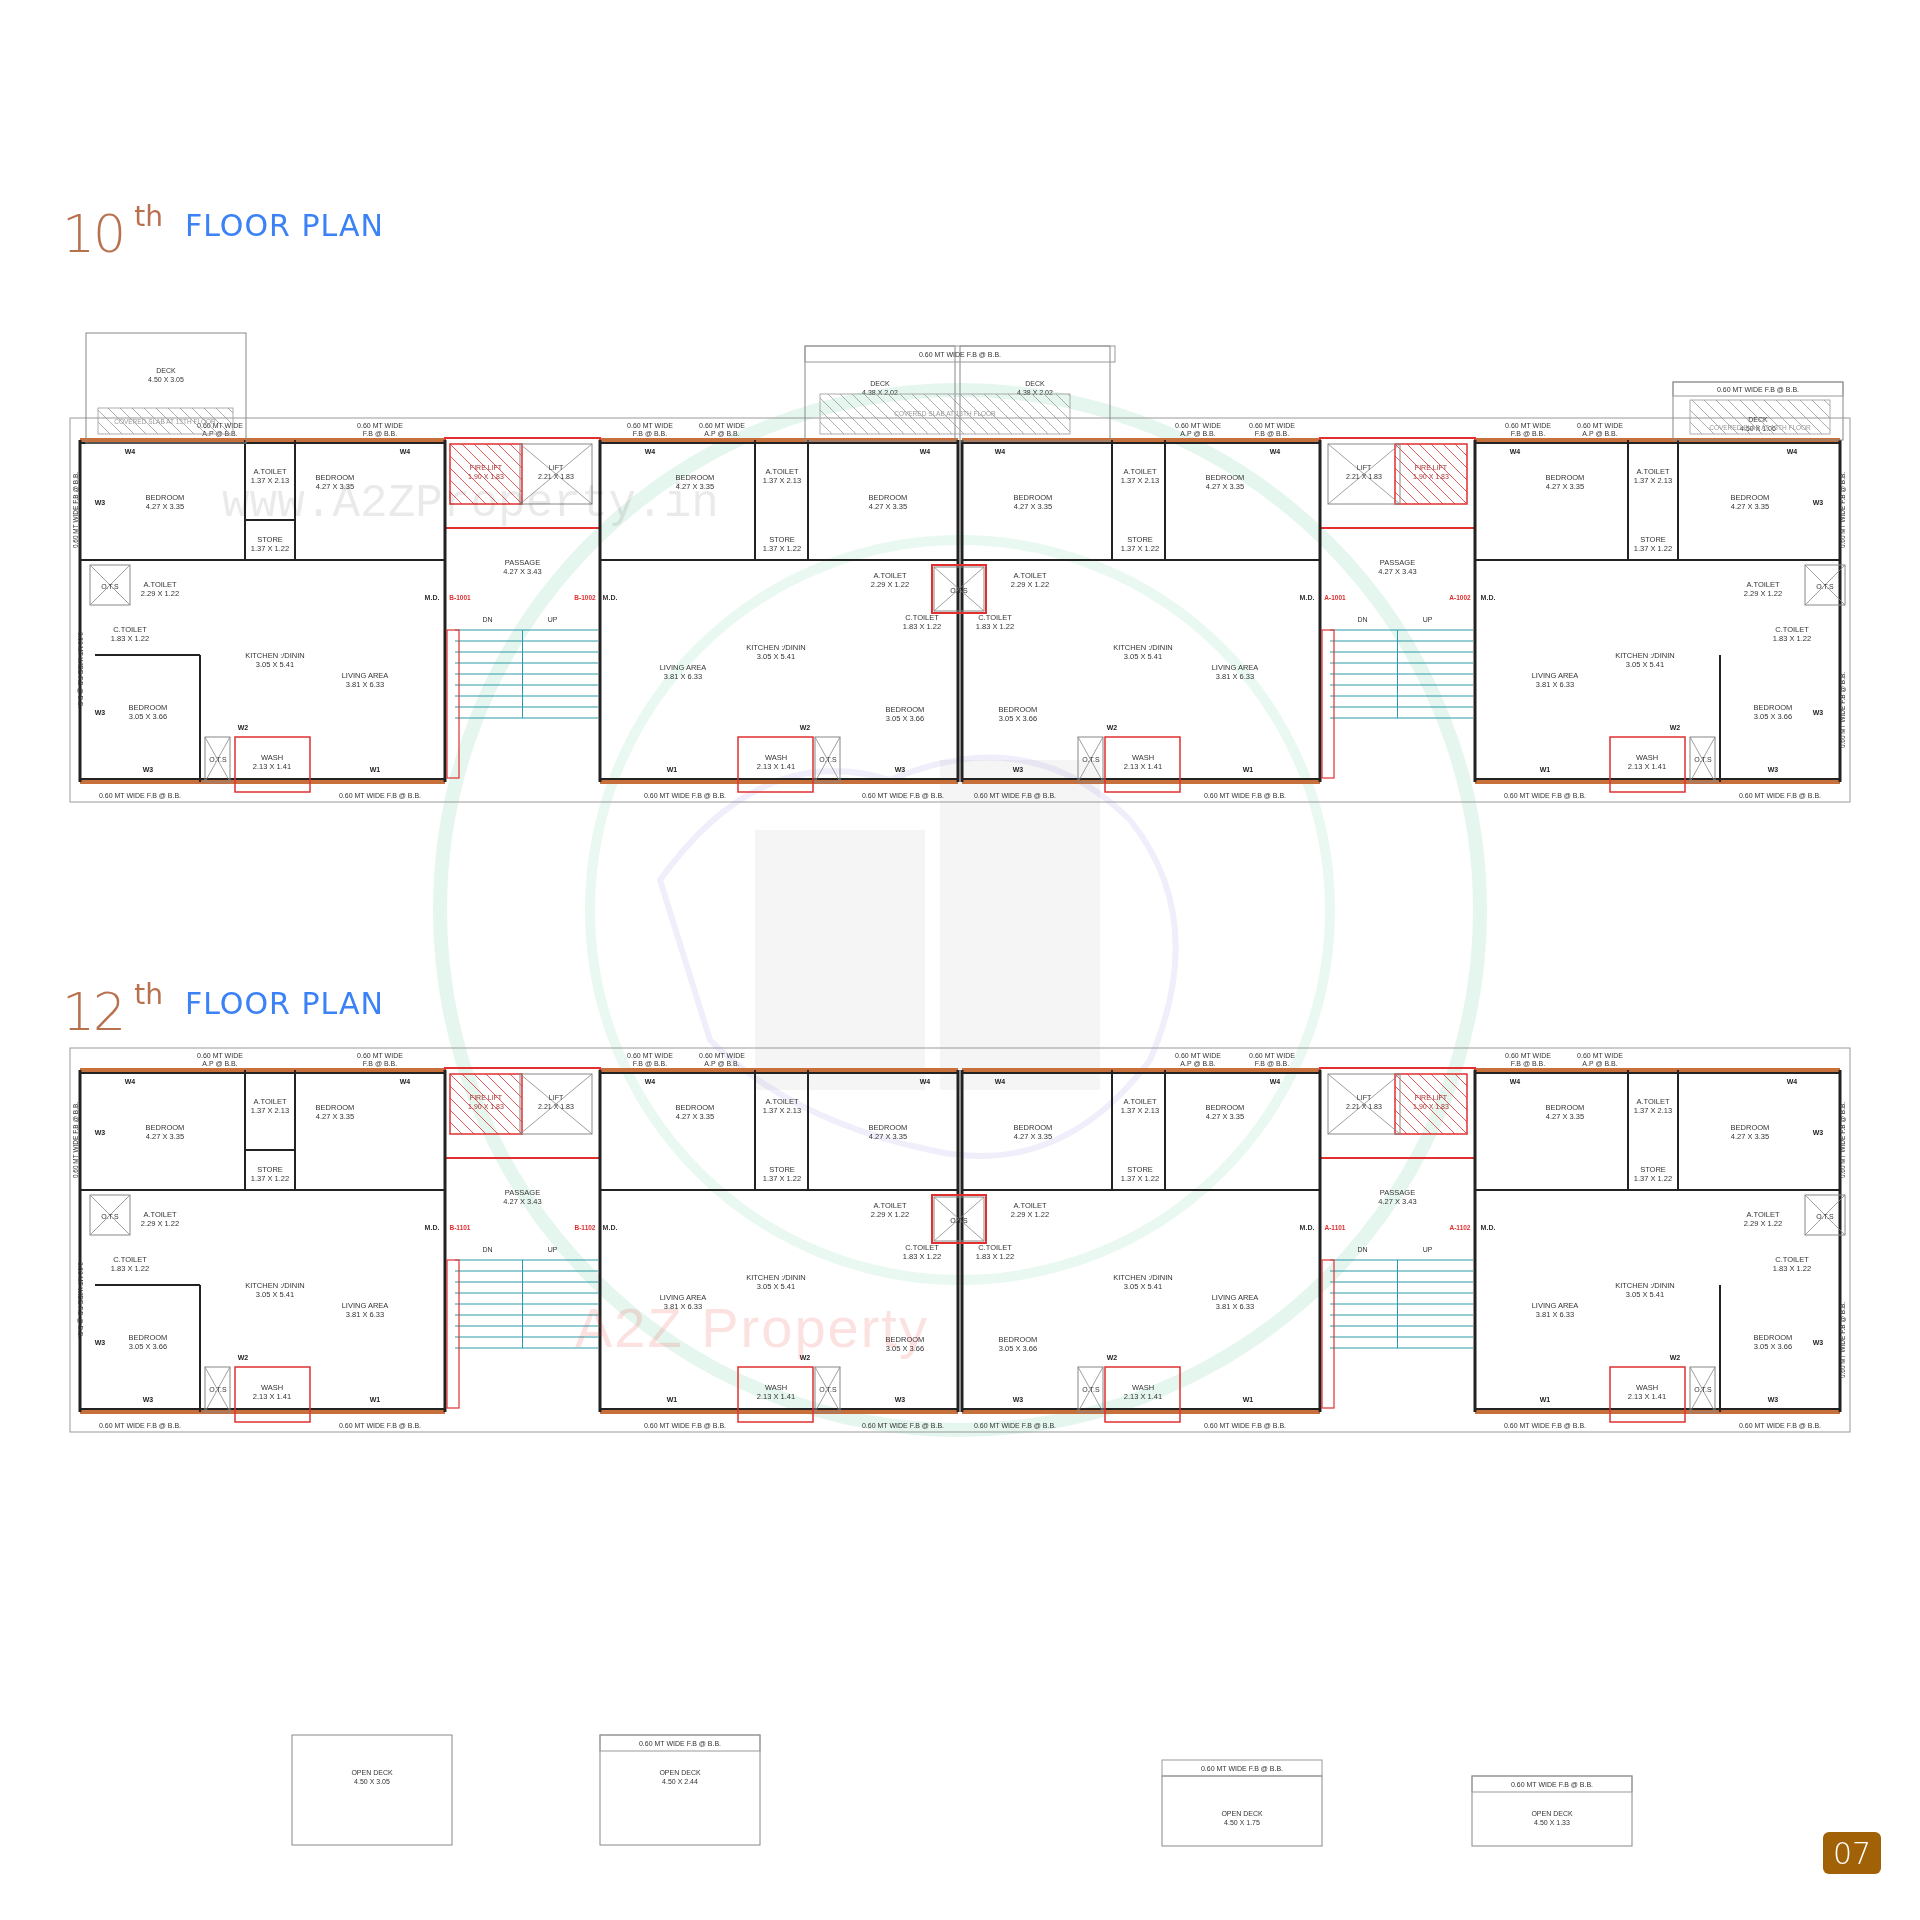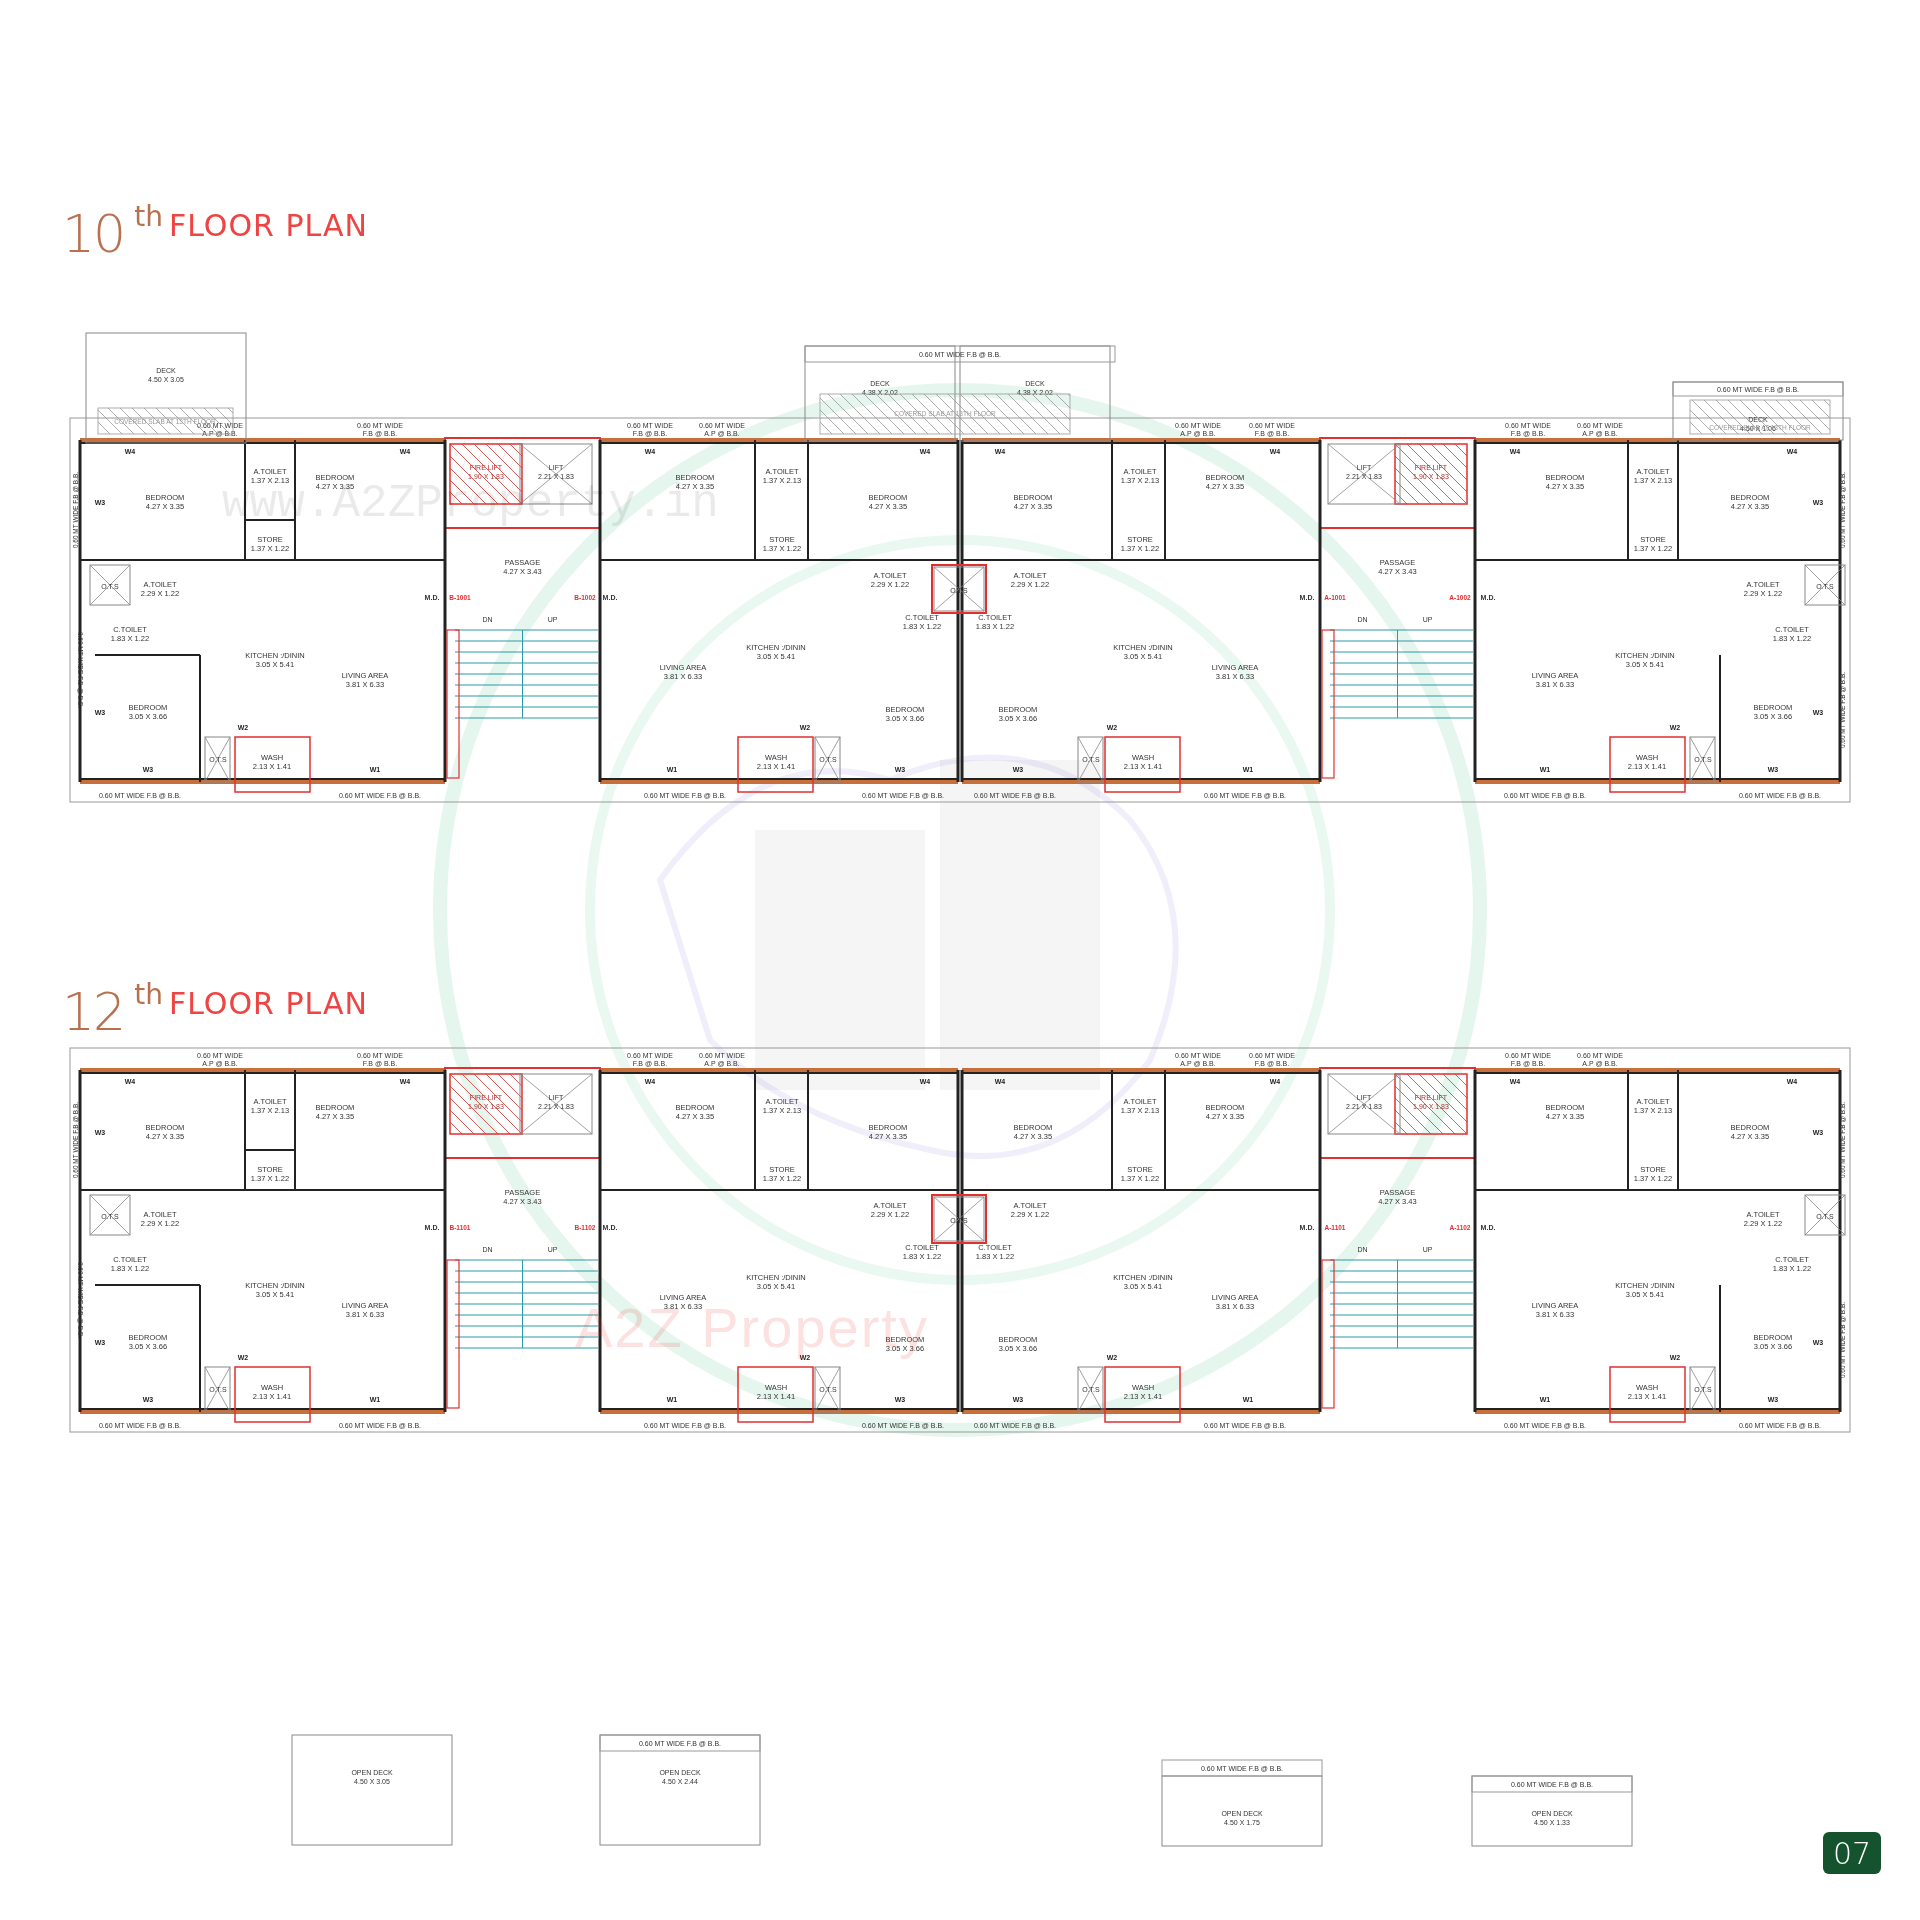--- a/index.html
+++ b/index.html
@@ -1,24 +1,24 @@
 <!DOCTYPE html>
 <html><head>
 <meta charset="utf-8">
 <style>
   html,body{margin:0;padding:0;background:#fff;}
   body{width:1920px;height:1920px;position:relative;overflow:hidden;font-family:"Liberation Sans",sans-serif;}
   .title{position:absolute;left:62px;display:flex;color:#555;}
   .title .num{font-family:"DejaVu Sans",sans-serif;font-size:52px;color:#b8714f;line-height:1;font-weight:300;letter-spacing:-2px;}
   .title .sup{font-family:"DejaVu Sans",sans-serif;font-size:28px;color:#b8714f;align-self:flex-start;margin-top:-8px;margin-left:10px;}
-  .title .txt{font-family:"DejaVu Sans",sans-serif;font-size:30px;color:#ef4444;margin-left:6px;margin-bottom:2px;letter-spacing:1px;}
+  .title .txt{font-family:"DejaVu Sans",sans-serif;font-size:30px;color:#3b82f6;margin-left:22px;margin-bottom:2px;letter-spacing:1px;}
   .plan{position:absolute;left:0;width:1920px;}
   svg text{font-family:"Liberation Sans",sans-serif;}
   .watermark{position:absolute;pointer-events:none;}
-  .page-badge{position:absolute;left:1823px;right:auto;top:1832px;width:58px;height:42px;background:#14532d;border-radius:6px;color:#fff;font-family:"DejaVu Sans",sans-serif;font-size:30px;display:flex;align-items:center;justify-content:center;font-weight:300;}
+  .page-badge{position:absolute;left:1823px;right:auto;top:1832px;width:58px;height:42px;background:#a16207;border-radius:6px;color:#fff;font-family:"DejaVu Sans",sans-serif;font-size:30px;display:flex;align-items:center;justify-content:center;font-weight:300;}
 </style>
 </head>
 <body>
 
 <svg class="watermark" style="left:410px;top:360px;" width="1100" height="1100" viewBox="0 0 1100 1100">
   <circle cx="550" cy="550" r="520" fill="none" stroke="#2bb673" stroke-opacity="0.12" stroke-width="14"></circle>
   <circle cx="550" cy="550" r="370" fill="none" stroke="#2bb673" stroke-opacity="0.10" stroke-width="10"></circle>
   <rect x="345" y="470" width="170" height="260" fill="#999" fill-opacity="0.10"></rect>
   <rect x="530" y="400" width="160" height="330" fill="#999" fill-opacity="0.10"></rect>
   <path d="M250 520 Q350 380 480 420 Q620 360 720 460 Q800 560 740 700 Q650 820 520 790 Q380 760 300 680 Z" fill="none" stroke="#6a5acd" stroke-opacity="0.10" stroke-width="6"></path>

